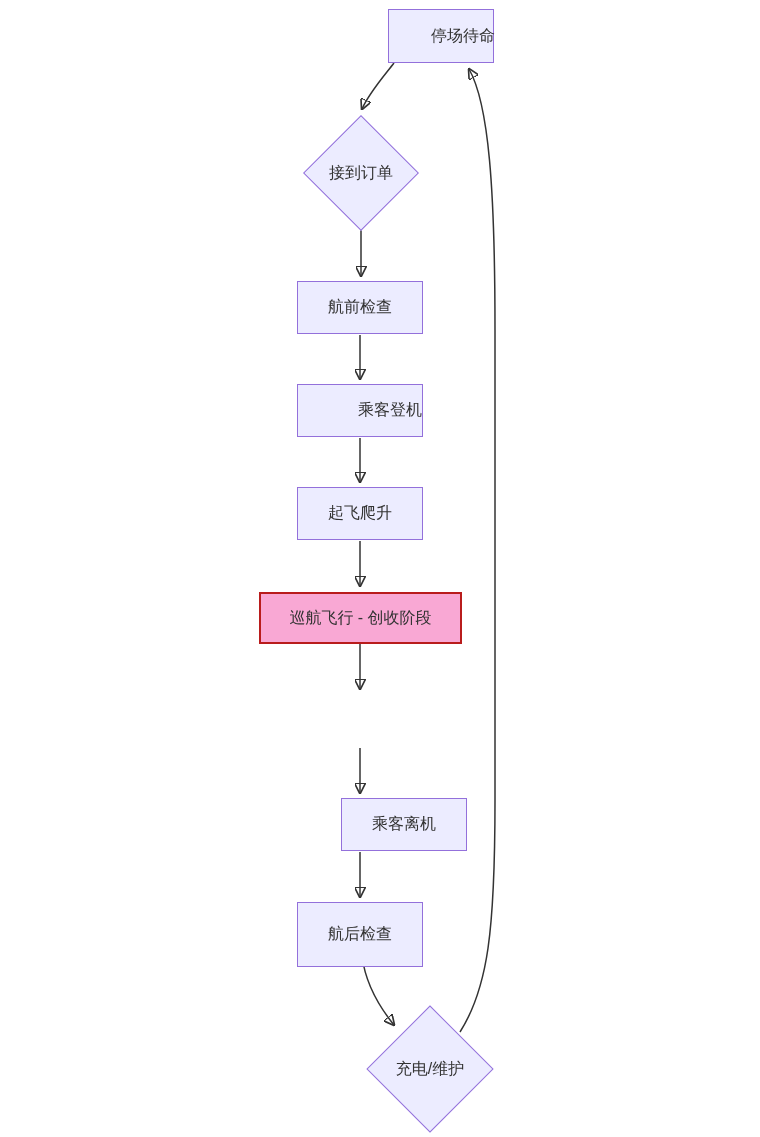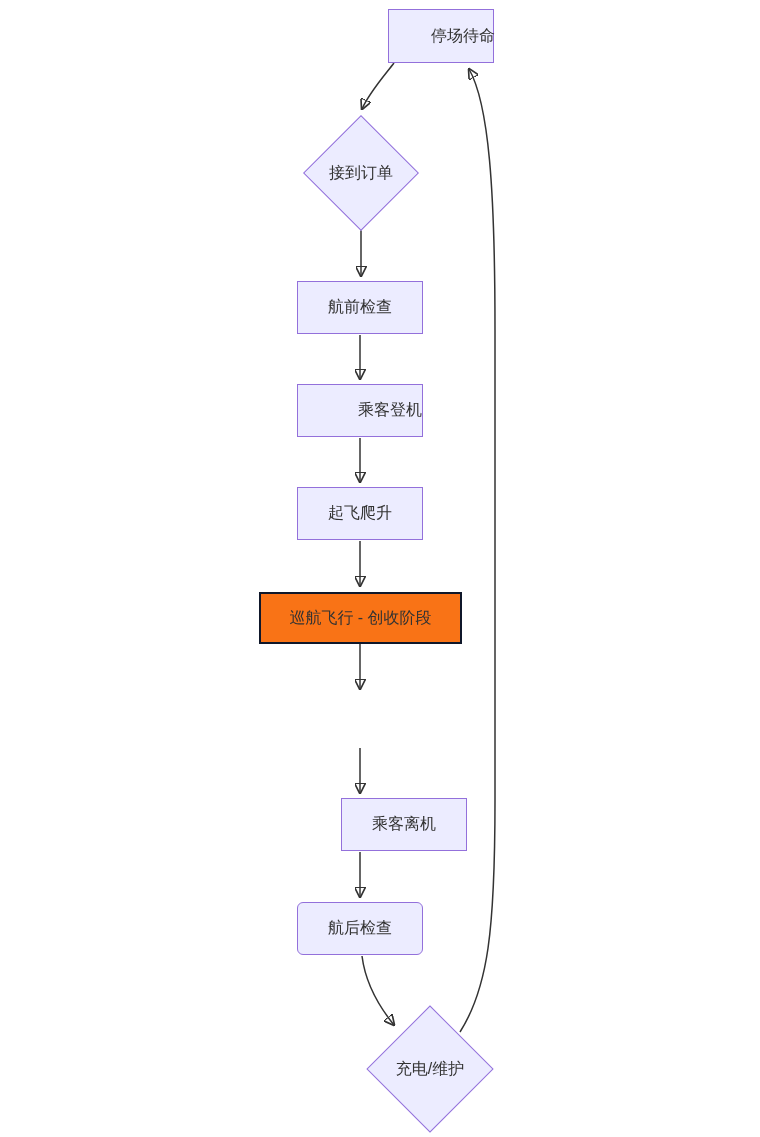--- a/index.html
+++ b/index.html
@@ -33,22 +33,22 @@
     background: #ECECFF;
     border: 1px solid #9370DB;
     display: flex;
     align-items: center;
     justify-content: center;
     color: #333333;
     font-size: 16px;
     white-space: nowrap;
   }
   .node.highlight {
-    background: #f97316;
-    border: 2px solid #0f172a;
+    background: #f9a8d4;
+    border: 2px solid #b91c1c;
   }
   .diamond-wrap {
     position: absolute;
   }
   .diamond-shape {
     position: absolute;
     inset: 0;
     box-sizing: border-box;
     background: #ECECFF;
     border: 1px solid #9370DB;
@@ -110,21 +110,21 @@
 
   <div class="node highlight" style="left:259px; top:592px; width:203px; height:52px;">
     <span>巡航飞行 - 创收阶段</span>
   </div>
 
 
   <div class="node" style="left:297px; top:798px; width:126px; height:53px;margin-left:44px;">
     <span>乘客离机</span>
   </div>
 
-  <div class="node" style="left:297px; top:902px; width:126px; height:53px;border-radius:6px;">
+  <div class="node" style="left:297px; top:902px; width:126px; height:65px;">
     <span>航后检查</span>
   </div>
 
   <div class="diamond-wrap" style="left:385px; top:1024px; width:90px; height:90px;">
     <div class="diamond-shape"></div>
     <div class="diamond-label">充电/维护</div>
   </div>
 
 </div>
 

